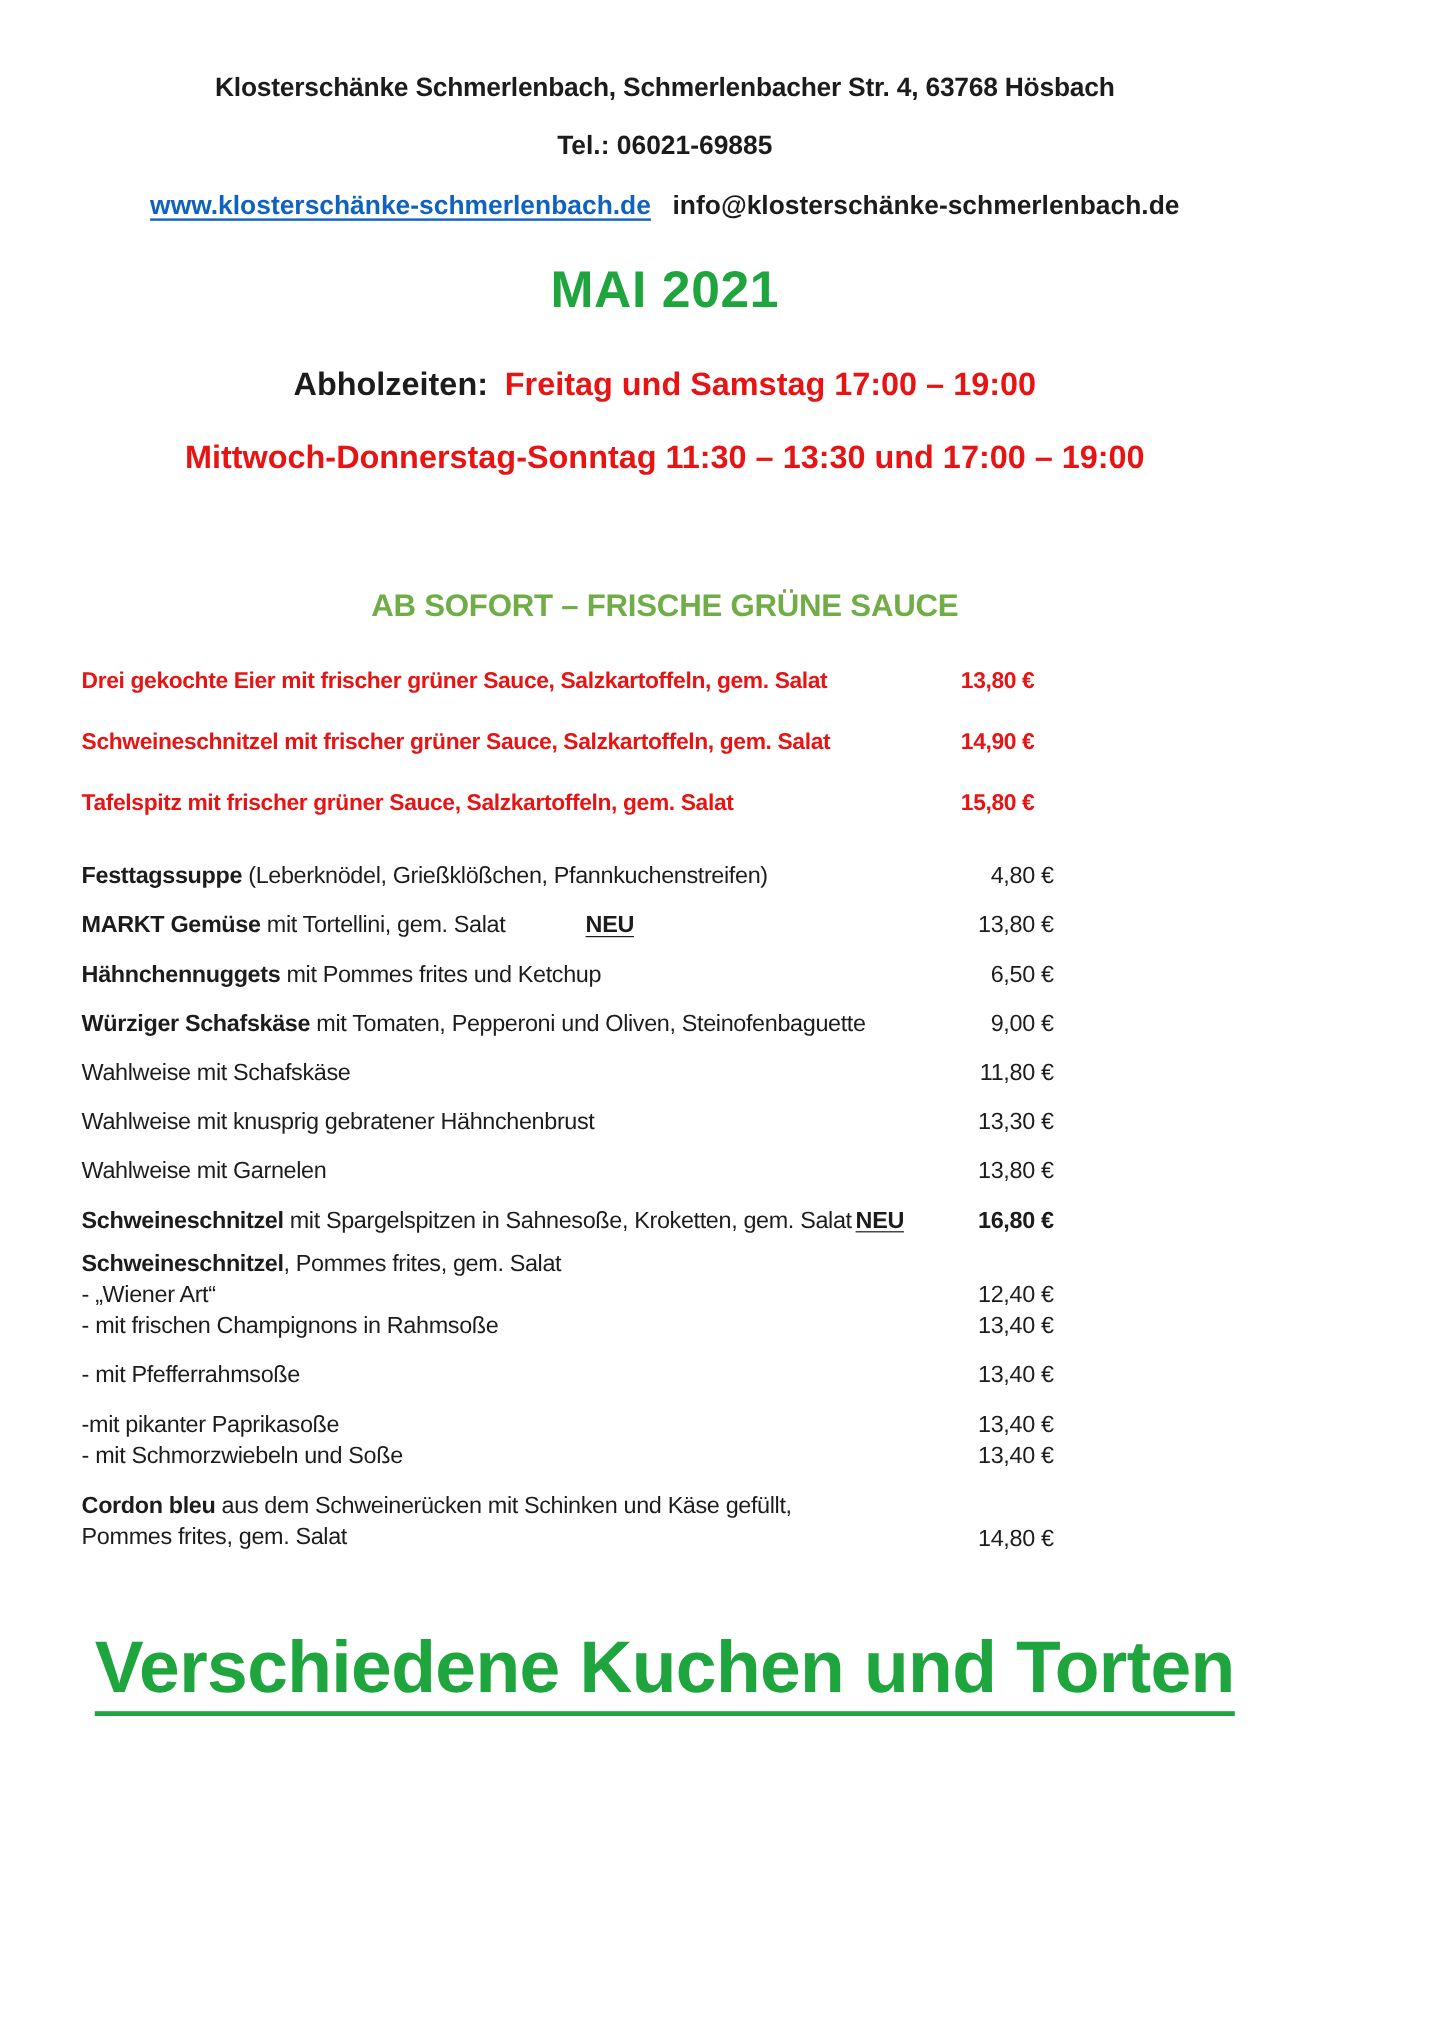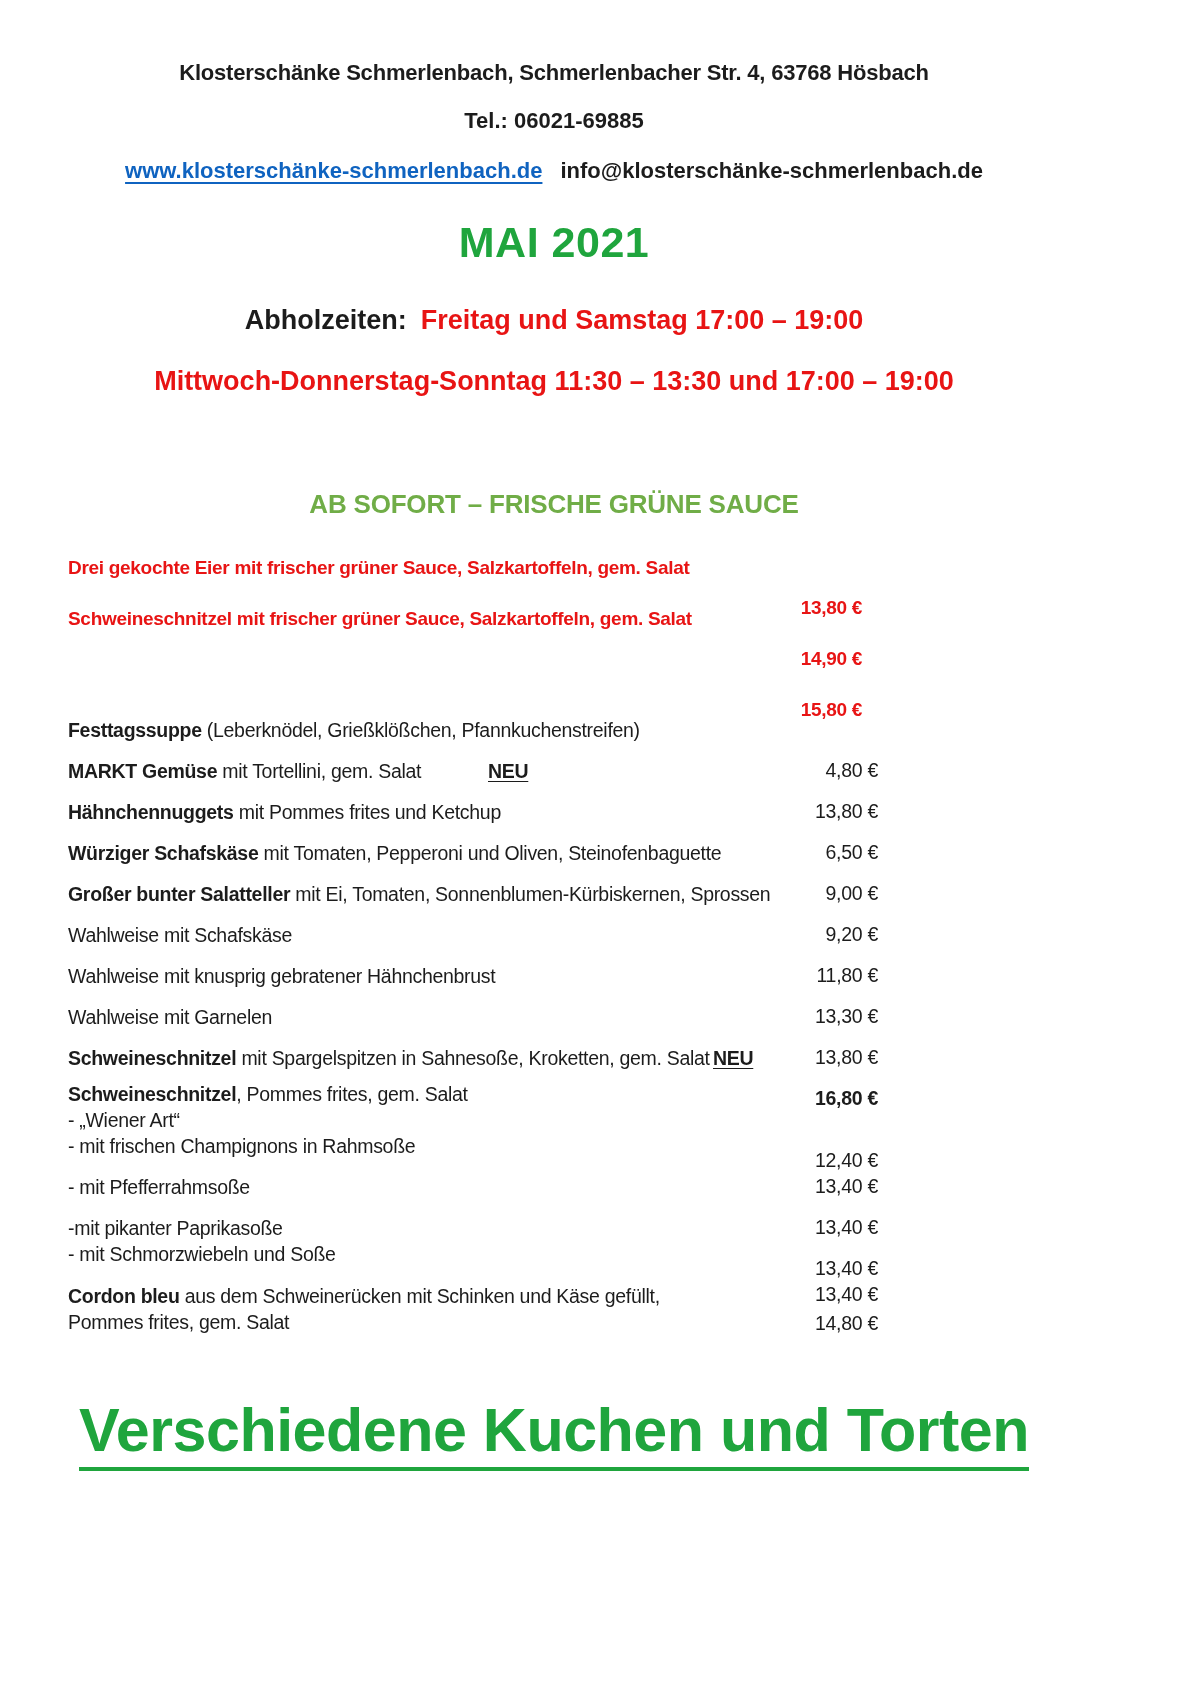--- a/index.html
+++ b/index.html
@@ -30,21 +30,21 @@
   .pickup1 .black{color:var(--ink);margin-right:14px;}
   .red{color:var(--accent_red);text-align:center;}
   .pickup2{font-size:27px;font-weight:bold;color:var(--accent_red);white-space:nowrap;}
   .section-title{
     font-size:26px;font-weight:bold;color:var(--section_green);
     margin-top:92px;margin-bottom:36px;letter-spacing:-0.2px;
   }
   .menu-block{width:810px;margin-left:68px;}
   .row{position:relative;margin-bottom:17px;min-height:24px;font-size:19.5px;line-height:24px;white-space:nowrap;letter-spacing:-0.3px;}
   .row .label b{font-weight:bold;}
-  .row .price{position:absolute;right:0;top:0;width:110px;text-align:right;margin-top:40px;}
+  .row .price{position:absolute;right:0;top:0;width:110px;text-align:right;}
   .row .price.bold{font-weight:bold;}
   .row.tight{margin-bottom:2px;}
   .row.gap-sm{margin-bottom:12px;}
   .featured .row{font-weight:bold;color:var(--accent_red);font-size:19px;margin-bottom:27px;}
   .featured .row .price{right:16px;}
   .featured{margin-bottom:36px;}
   .neu{position:absolute;top:0;font-weight:bold;text-decoration:underline;text-underline-offset:3px;}
   .neu.pos-a{left:420px;}
   .neu.pos-b{left:645px;}
   .cordon{margin-bottom:0;}
@@ -82,20 +82,21 @@
     <div class="featured">
       <div class="row">
         <span class="label">Drei gekochte Eier mit frischer grüner Sauce, Salzkartoffeln, gem. Salat</span>
         <span class="price">13,80 €</span>
       </div>
       <div class="row">
         <span class="label">Schweineschnitzel mit frischer grüner Sauce, Salzkartoffeln, gem. Salat</span>
         <span class="price">14,90 €</span>
       </div>
       <div class="row">
+        <span class="label">Tafelspitz mit frischer grüner Sauce, Salzkartoffeln, gem. Salat</span>
         <span class="price">15,80 €</span>
       </div>
     </div>
 
     <div class="row">
       <span class="label"><b>Festtagssuppe</b><span> (Leberknödel, Grießklößchen, Pfannkuchenstreifen)</span></span>
       <span class="price">4,80 €</span>
     </div>
 
     <div class="row">
@@ -107,24 +108,20 @@
     <div class="row">
       <span class="label"><b>Hähnchennuggets</b><span> mit Pommes frites und Ketchup</span></span>
       <span class="price">6,50 €</span>
     </div>
 
     <div class="row">
       <span class="label"><b>Würziger Schafskäse</b><span> mit Tomaten, Pepperoni und Oliven, Steinofenbaguette</span></span>
       <span class="price">9,00 €</span>
     </div>
 
-    <div class="row">
-      <span class="label"><b>Großer bunter Salatteller</b><span> mit Ei, Tomaten, Sonnenblumen-Kürbiskernen, Sprossen</span></span>
-      <span class="price">9,20 €</span>
-    </div>
 
     <div class="row">
       <span class="label">Wahlweise mit Schafskäse</span>
       <span class="price">11,80 €</span>
     </div>
 
     <div class="row">
       <span class="label">Wahlweise mit knusprig gebratener Hähnchenbrust</span>
       <span class="price">13,30 €</span>
     </div>

